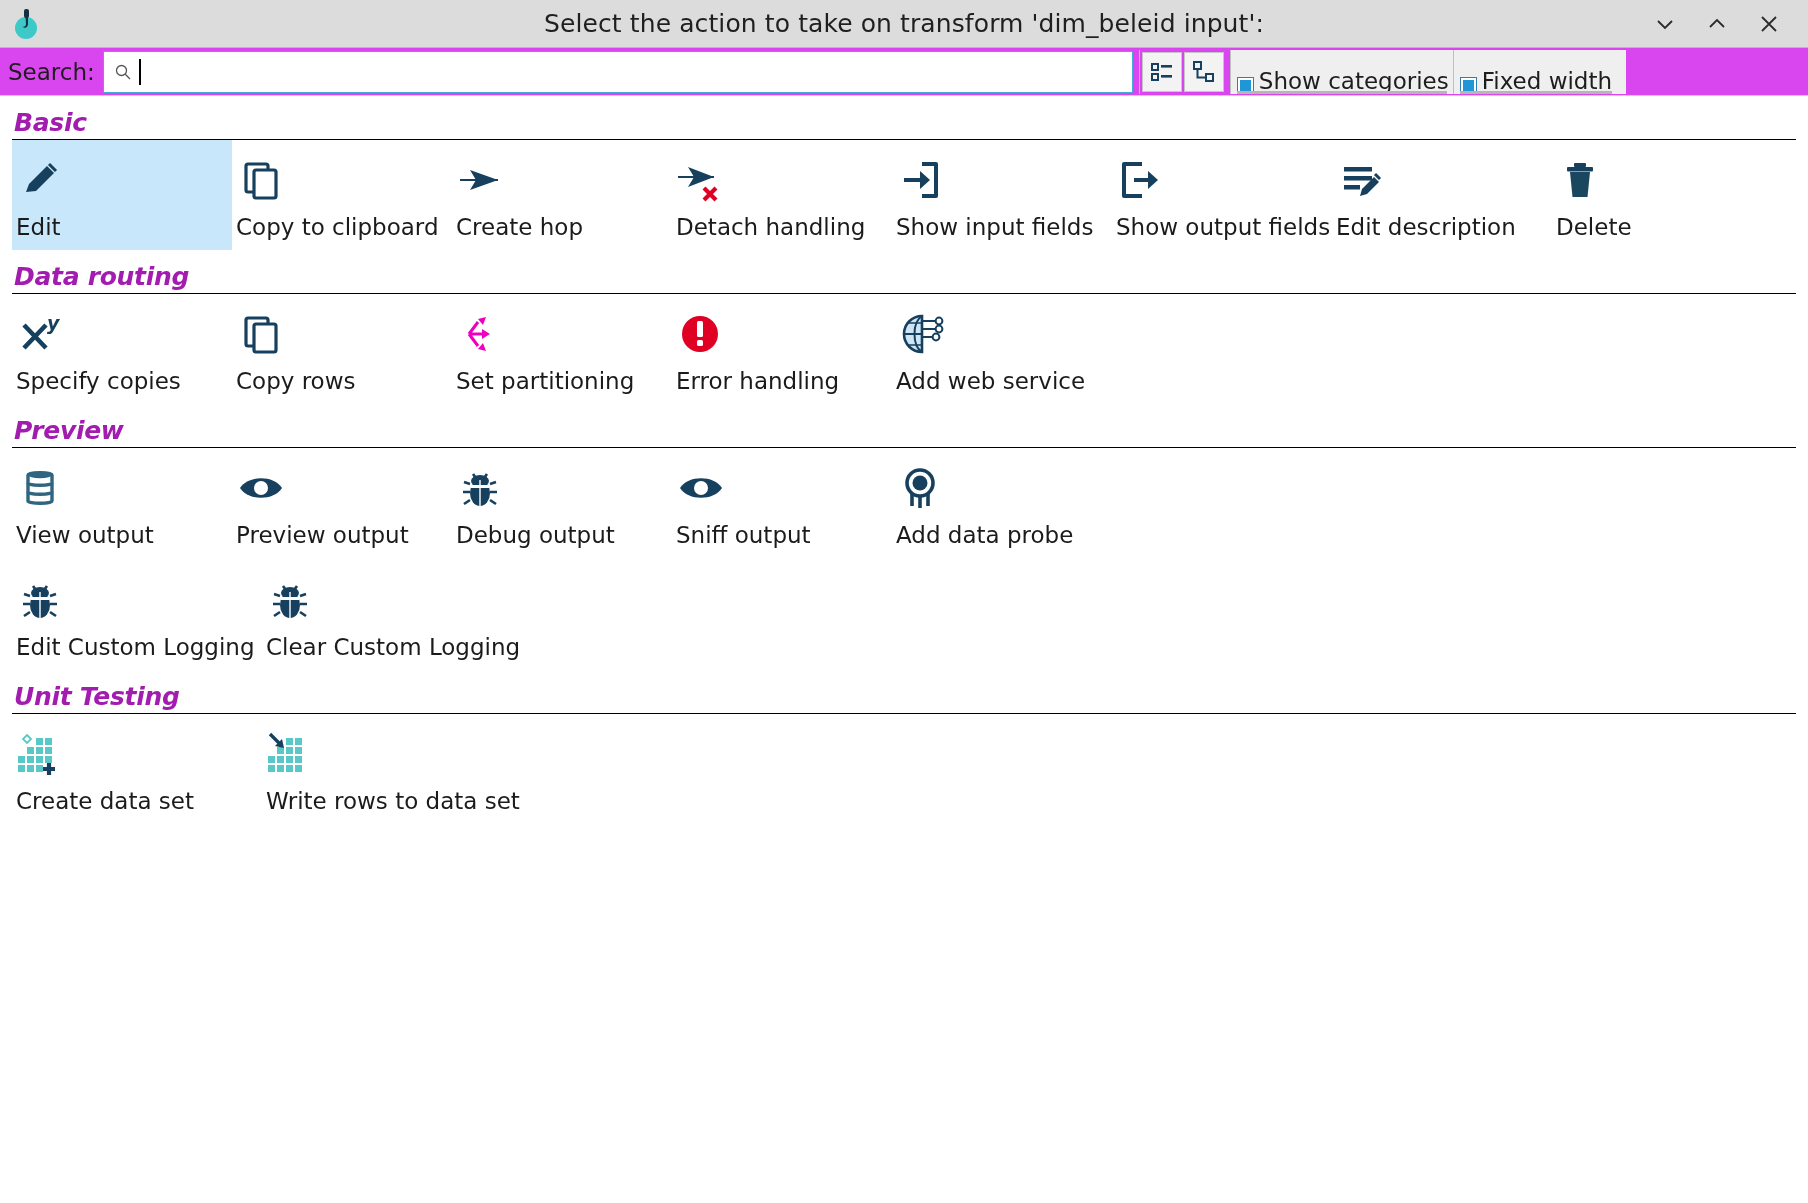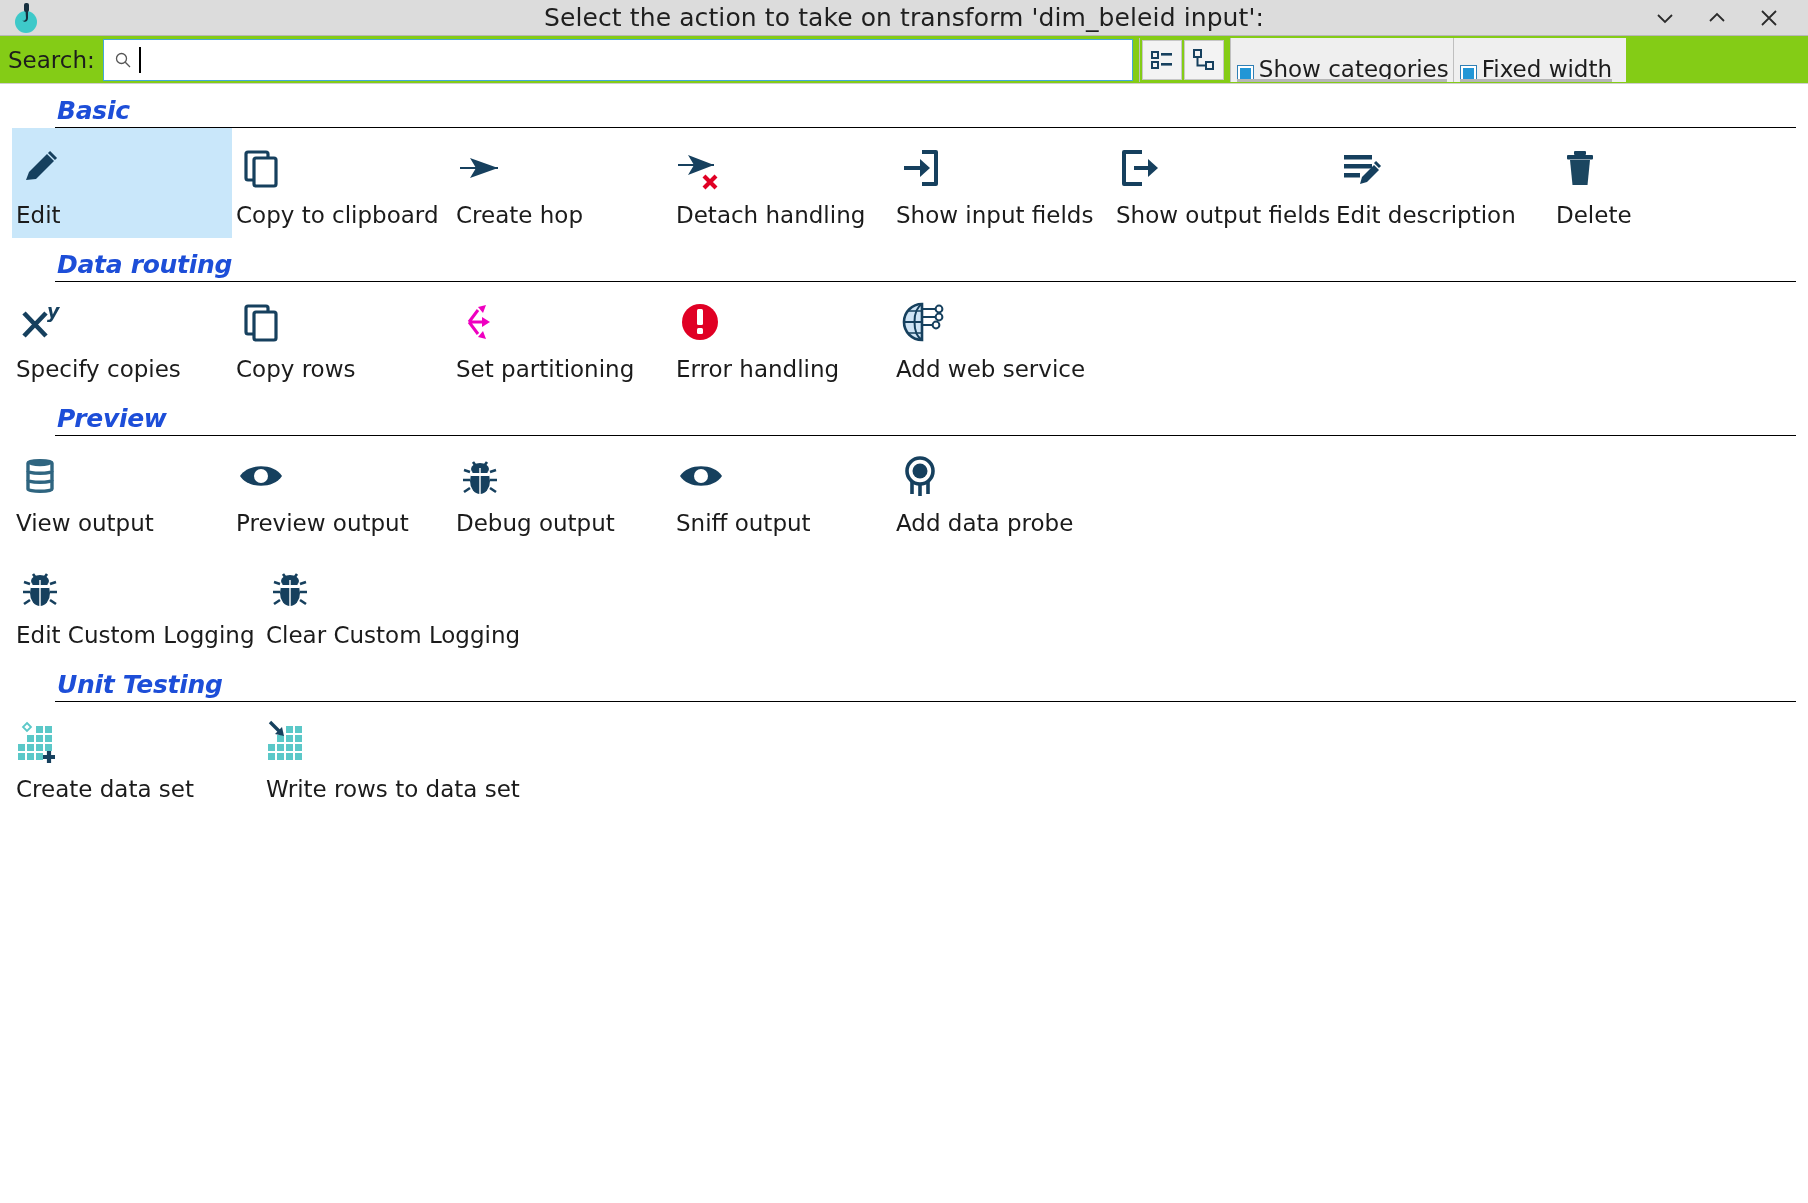--- a/index.html
+++ b/index.html
@@ -6,21 +6,21 @@
   html, body {
     margin: 0; padding: 0;
     width: 1808px; height: 1203px;
     font-family: "DejaVu Sans", "Liberation Sans", sans-serif;
     background: #ffffff;
     overflow: hidden;
   }
 
   
   #titlebar {
-    height: 36px;
+    height: 48px;
     background: #dcdcdc;
     border-bottom: 1px solid #b8b8b8;
     display: flex;
     align-items: center;
     position: relative;
   }
   #app-logo {
     width: 44px; height: 44px;
     margin-left: 4px;
     display: flex; align-items: center; justify-content: center;
@@ -44,21 +44,21 @@
   }
   .win-btn {
     width: 34px; height: 34px;
     display: flex; align-items: center; justify-content: center;
     color: #2b2b2b;
   }
 
   
   #searchbar {
     height: 48px;
-    background: #84cc16;
+    background: #d946ef;
     display: flex;
     align-items: center;
     border-bottom: 1px solid #cfcfcf;
   }
   #search-label {
     font-size: 23px;
     color: #1d1d1d;
     padding: 0 8px 0 8px;
     white-space: nowrap;
   }
@@ -136,25 +136,24 @@
   #content {
     padding: 0 12px;
     height: calc(1203px - 52px - 48px);
     overflow: hidden;
   }
   .category { margin-top: 2px; }
   .cat-header {
     font-size: 25px;
     font-weight: bold;
     font-style: italic;
-    color: #1d4ed8;
+    color: #a21caf;
     padding: 10px 0 2px 2px;
     border-bottom: 1.5px solid #000;
     letter-spacing: -0.3px;
-    margin-left: 43px;
   }
   .items {
     display: flex;
     flex-wrap: wrap;
     align-items: flex-start;
   }
   .item {
     width: 220px;
     padding: 12px 4px 10px 4px;
     display: flex;

